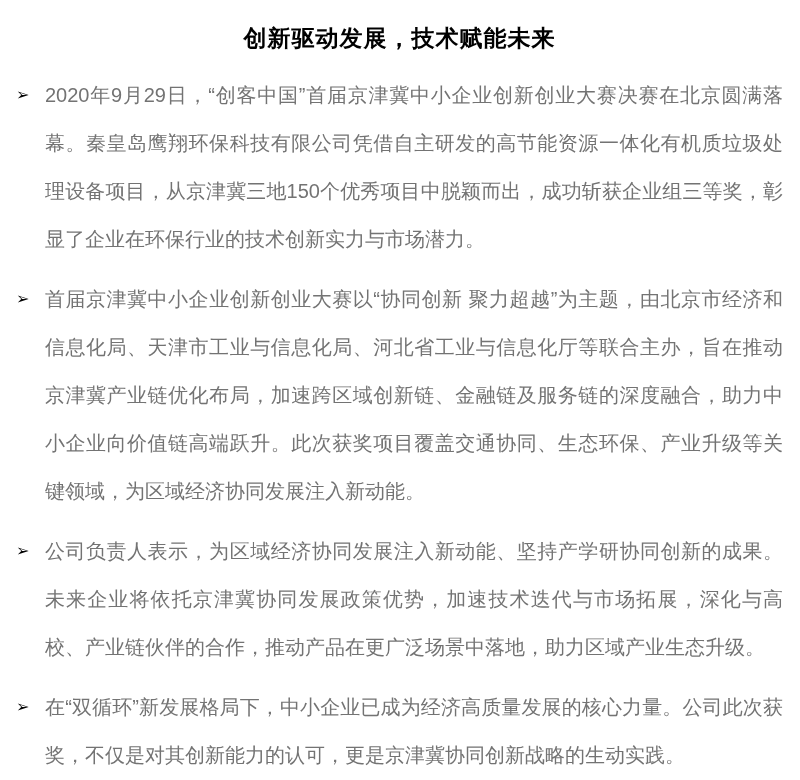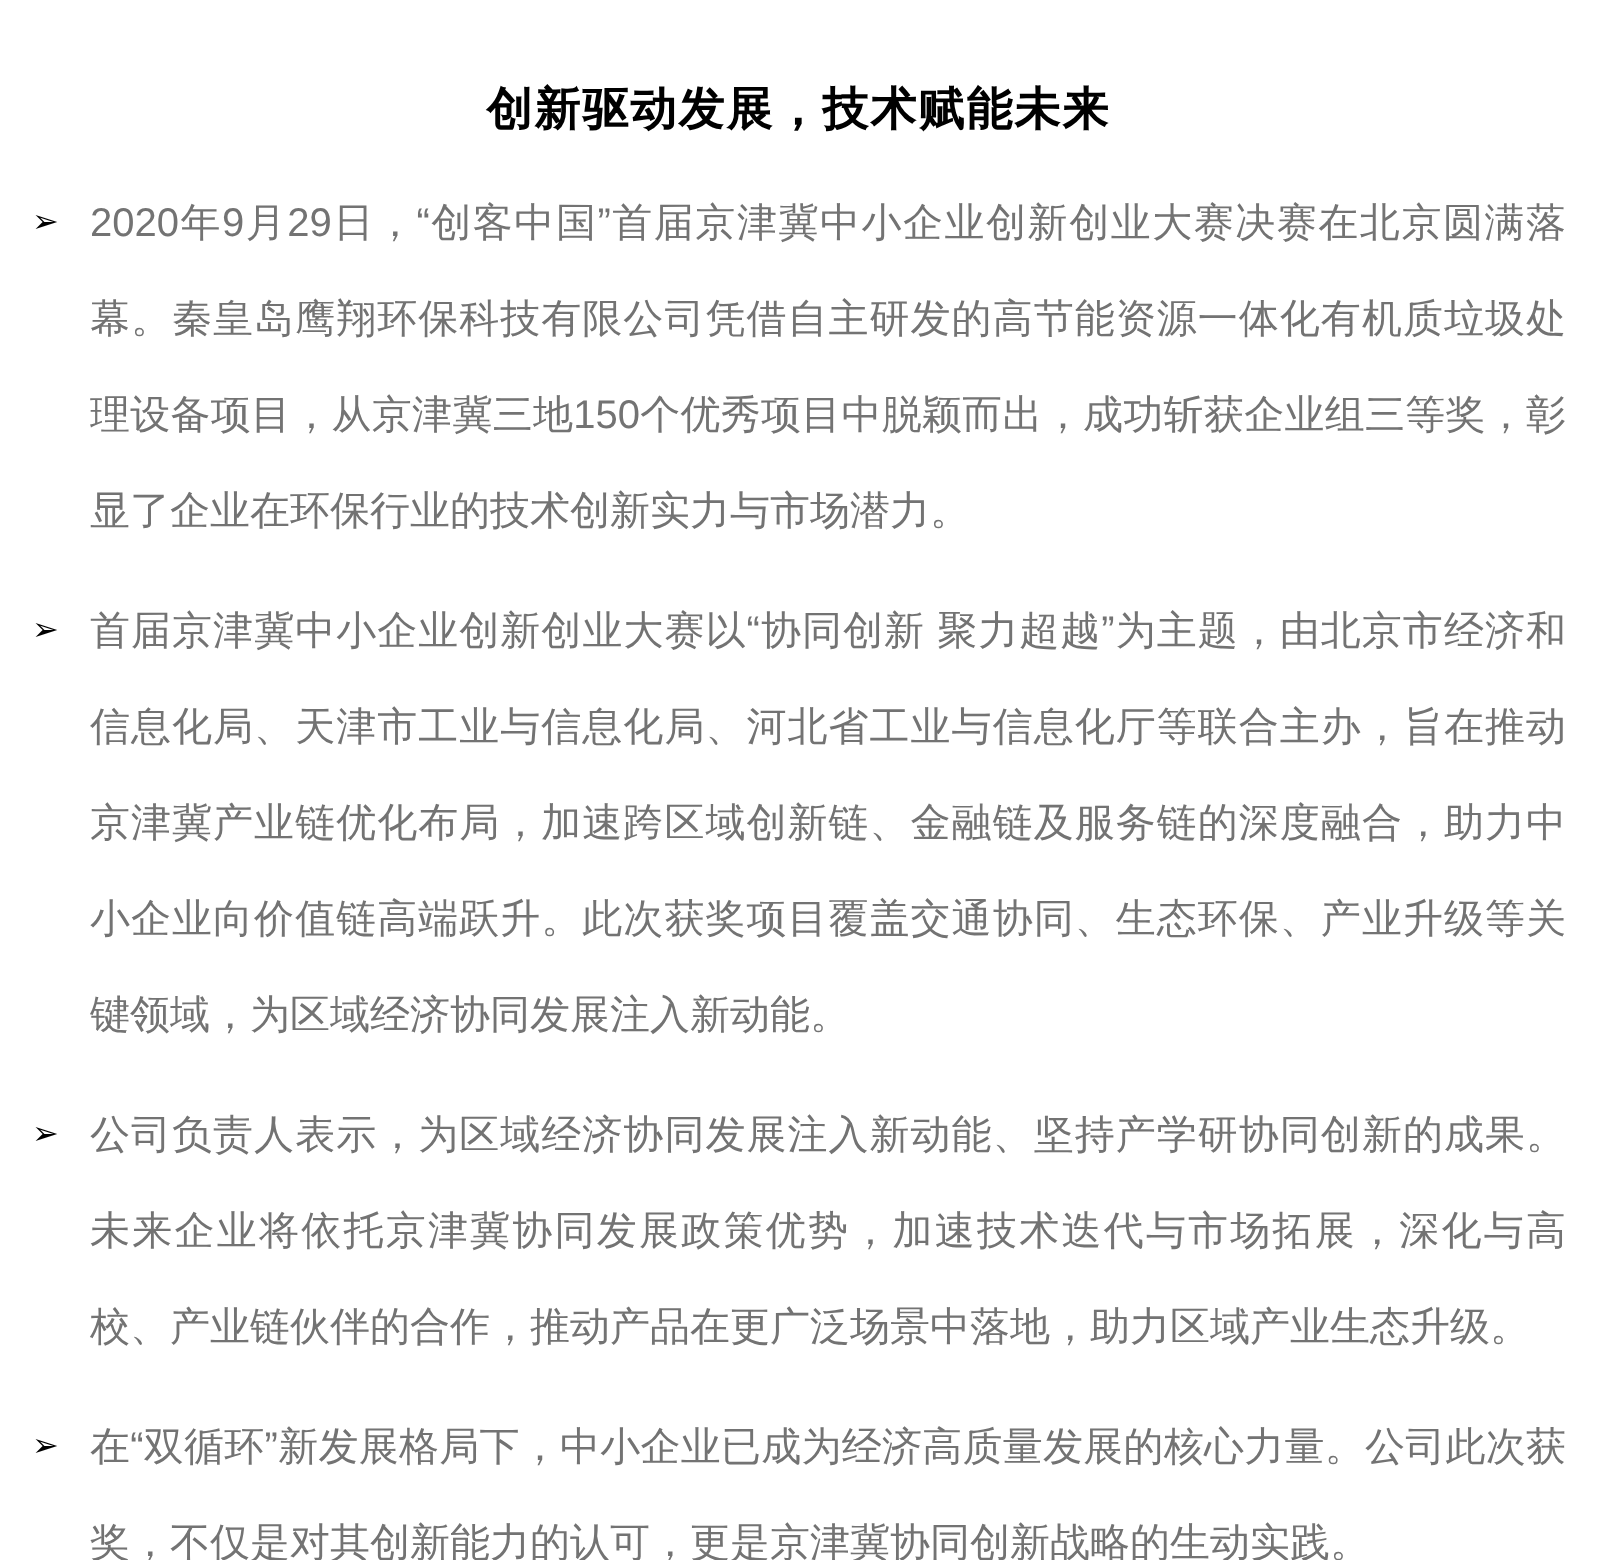--- a/index.html
+++ b/index.html
@@ -12,21 +12,21 @@
     width: 800px;
     height: 780px;
     background: #ffffff;
     color: #000000;
     font-family: "Liberation Sans", sans-serif;
     overflow: hidden;
     box-sizing: border-box;
     padding: 20px 17px 0 16px;
   }
   .doc-title {
-    margin: 16px;
+    margin: 0;
     font-size: 23px;
     line-height: 36px;
     font-weight: 600;
     text-align: center;
     letter-spacing: 1px;
     color: #000000;
   }
   .bullet-list {
     list-style: none;
     margin: 15px 0 0 0;

